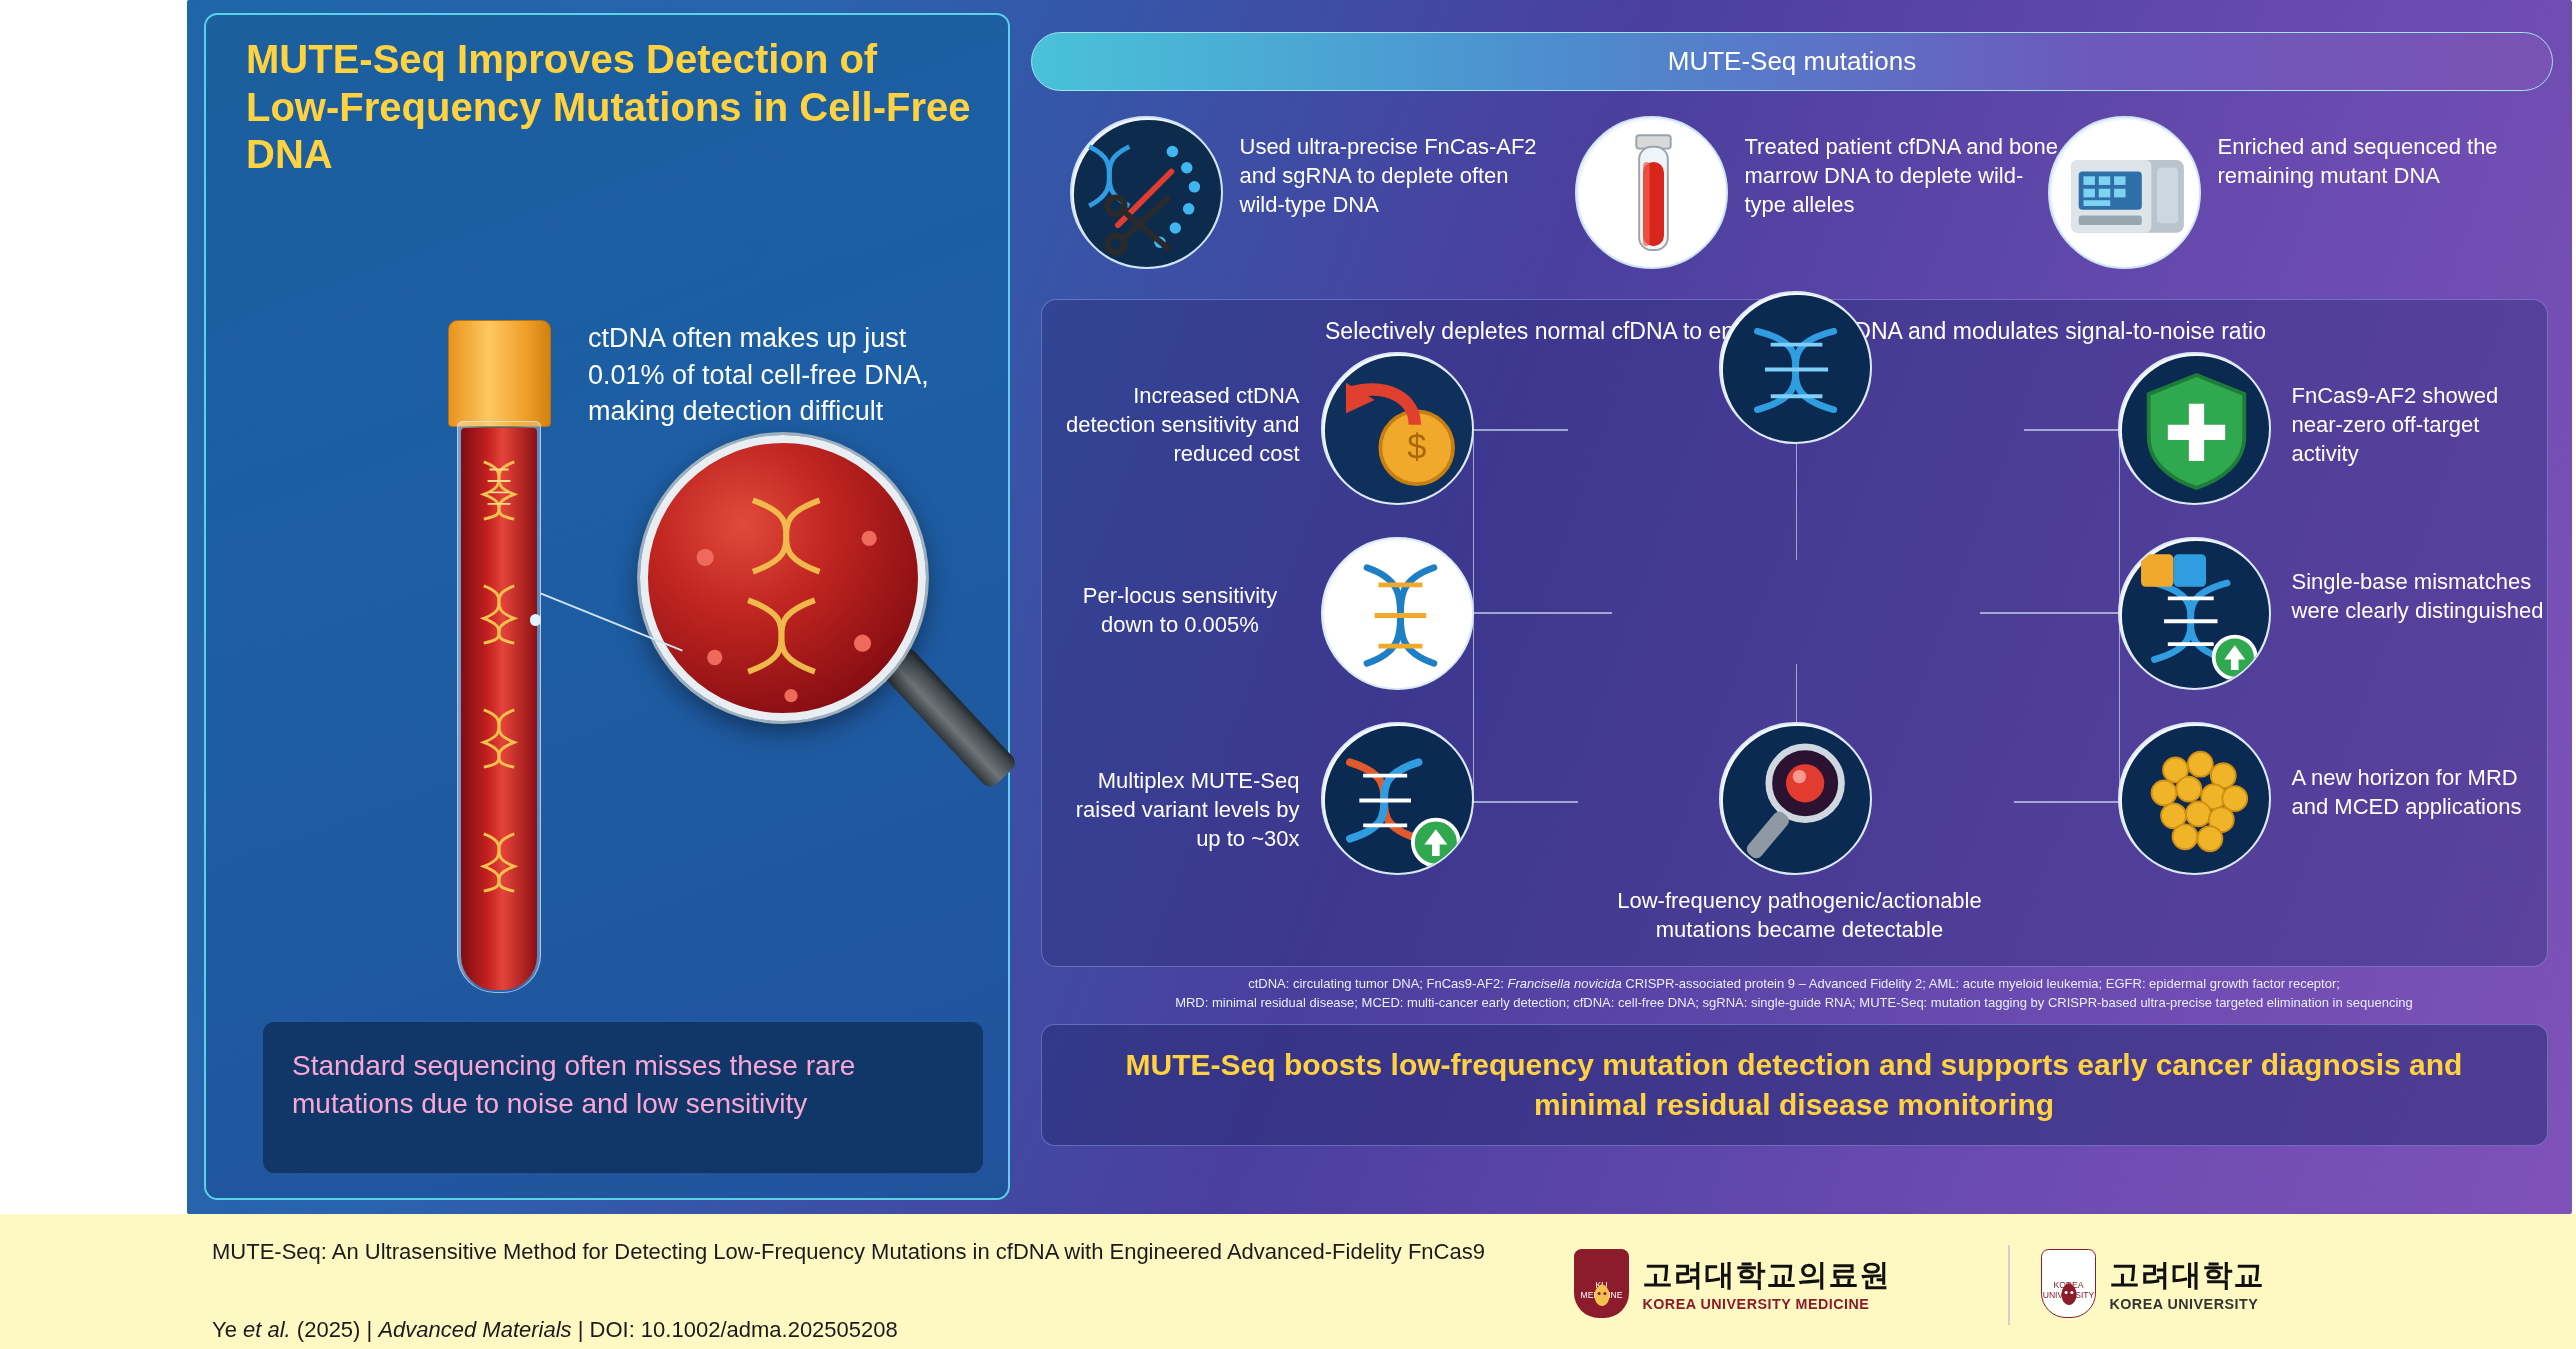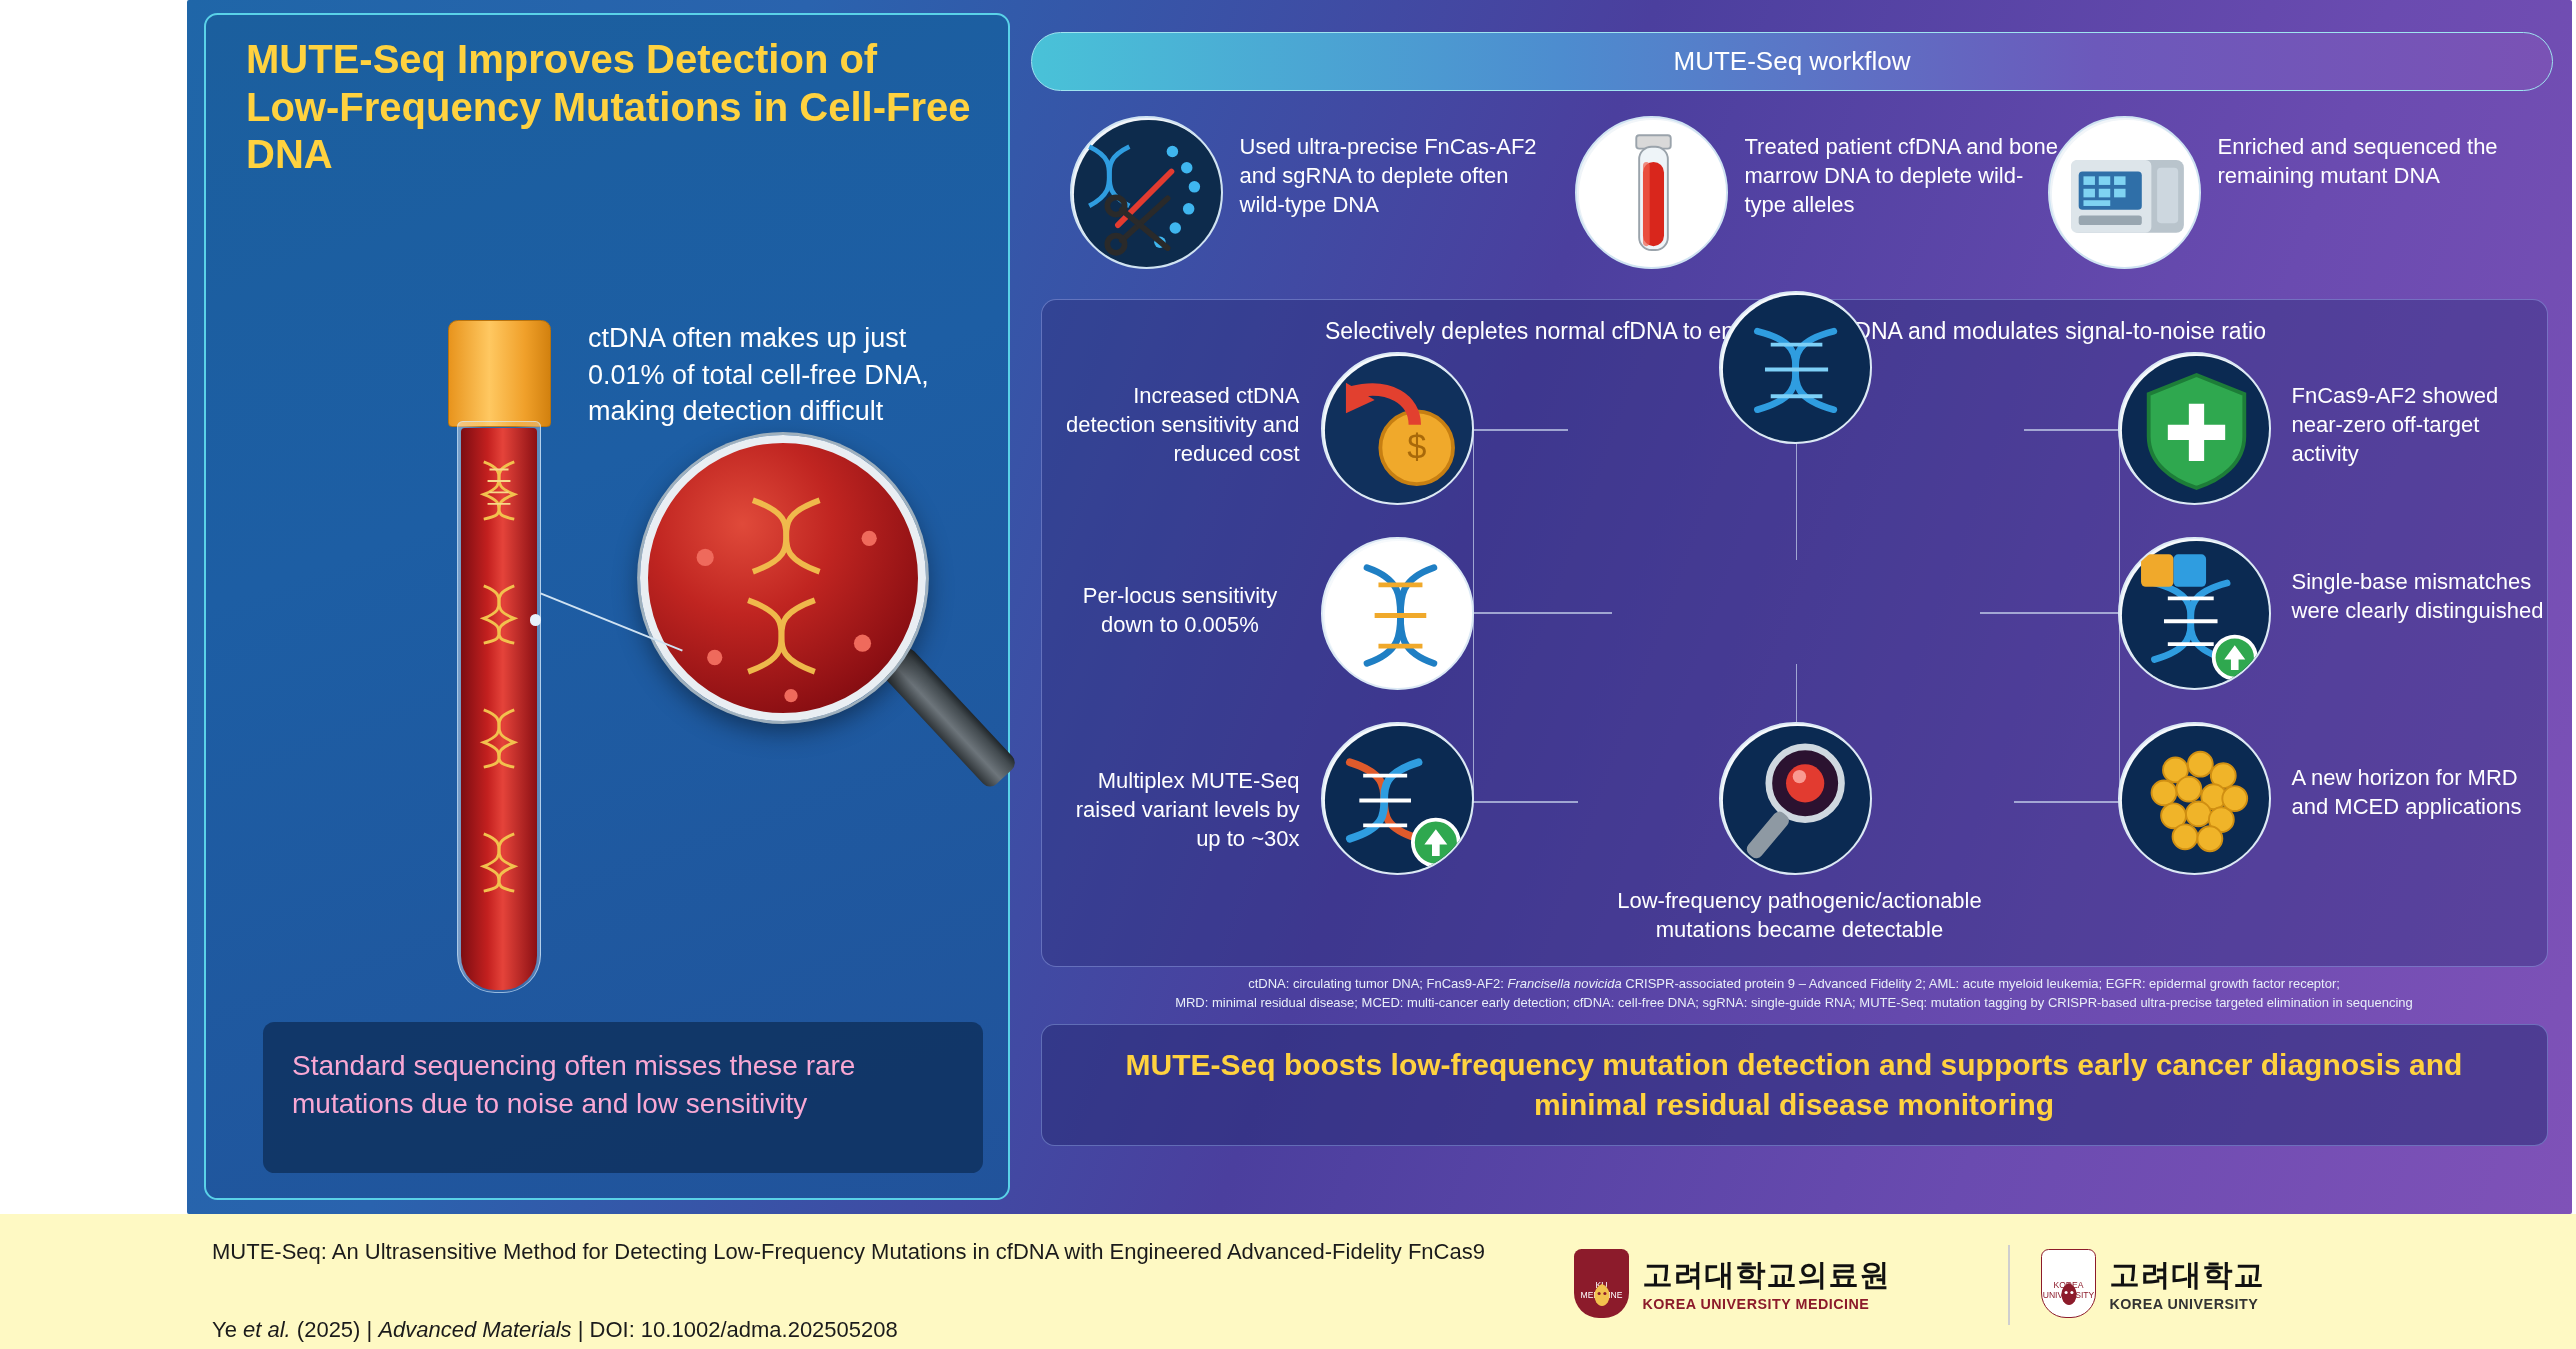--- a/index.html
+++ b/index.html
@@ -210,21 +210,21 @@
         </div>
         <div class="mag-line"></div>
         <div class="mag-dot"></div>
       </div>
 
       <div class="bottom-note">Standard sequencing often misses these rare mutations due to noise and low sensitivity</div>
     </div>
 
     <div class="right-col">
 
-      <div class="wf-banner">MUTE-Seq workflow</div>
+      <div class="wf-banner">MUTE-Seq mutations</div>
 
       <div class="wf-row">
 
         <div class="wf-item" style="left:29px;">
           <div class="wf-circle">
             <svg viewBox="0 0 160 160" width="153" height="153">
               <circle cx="80" cy="80" r="78" fill="#0d2b4c"></circle>
               <g stroke="#2f9de0" stroke-width="5" fill="none">
                 <path d="M18 30 C60 50, 18 70, 60 92"></path>
                 <path d="M60 30 C18 50, 60 70, 18 92"></path>

